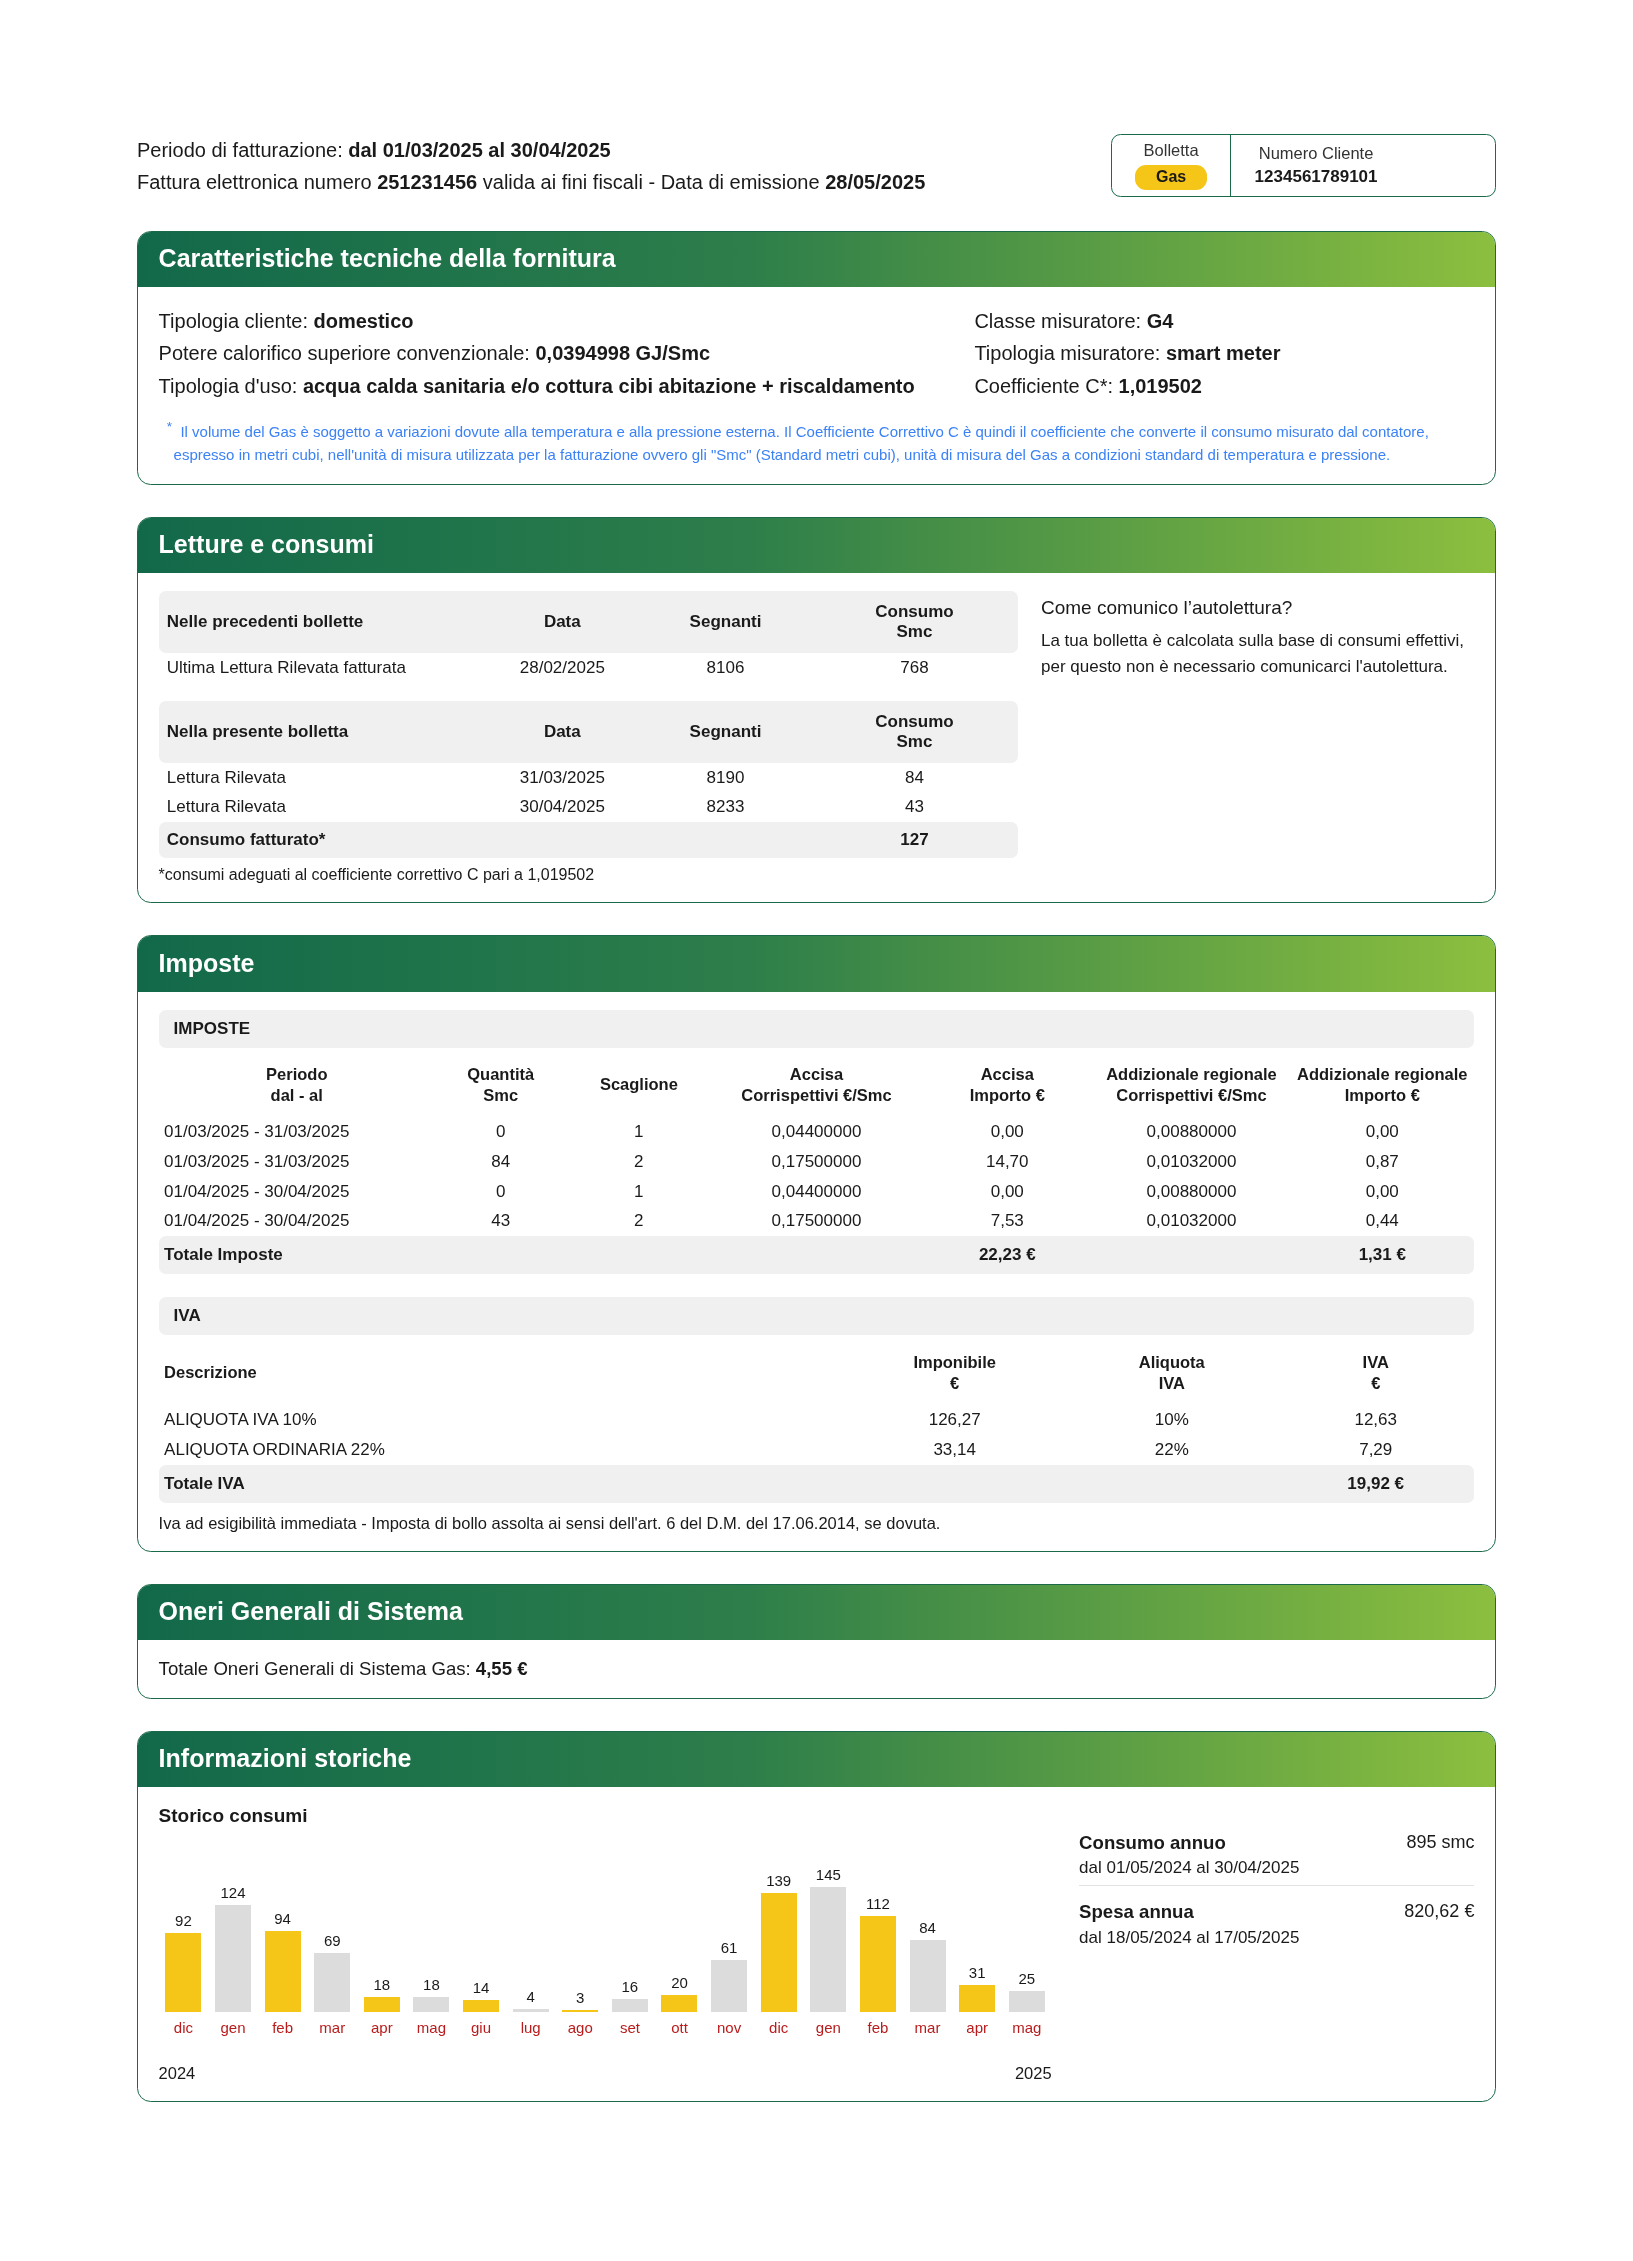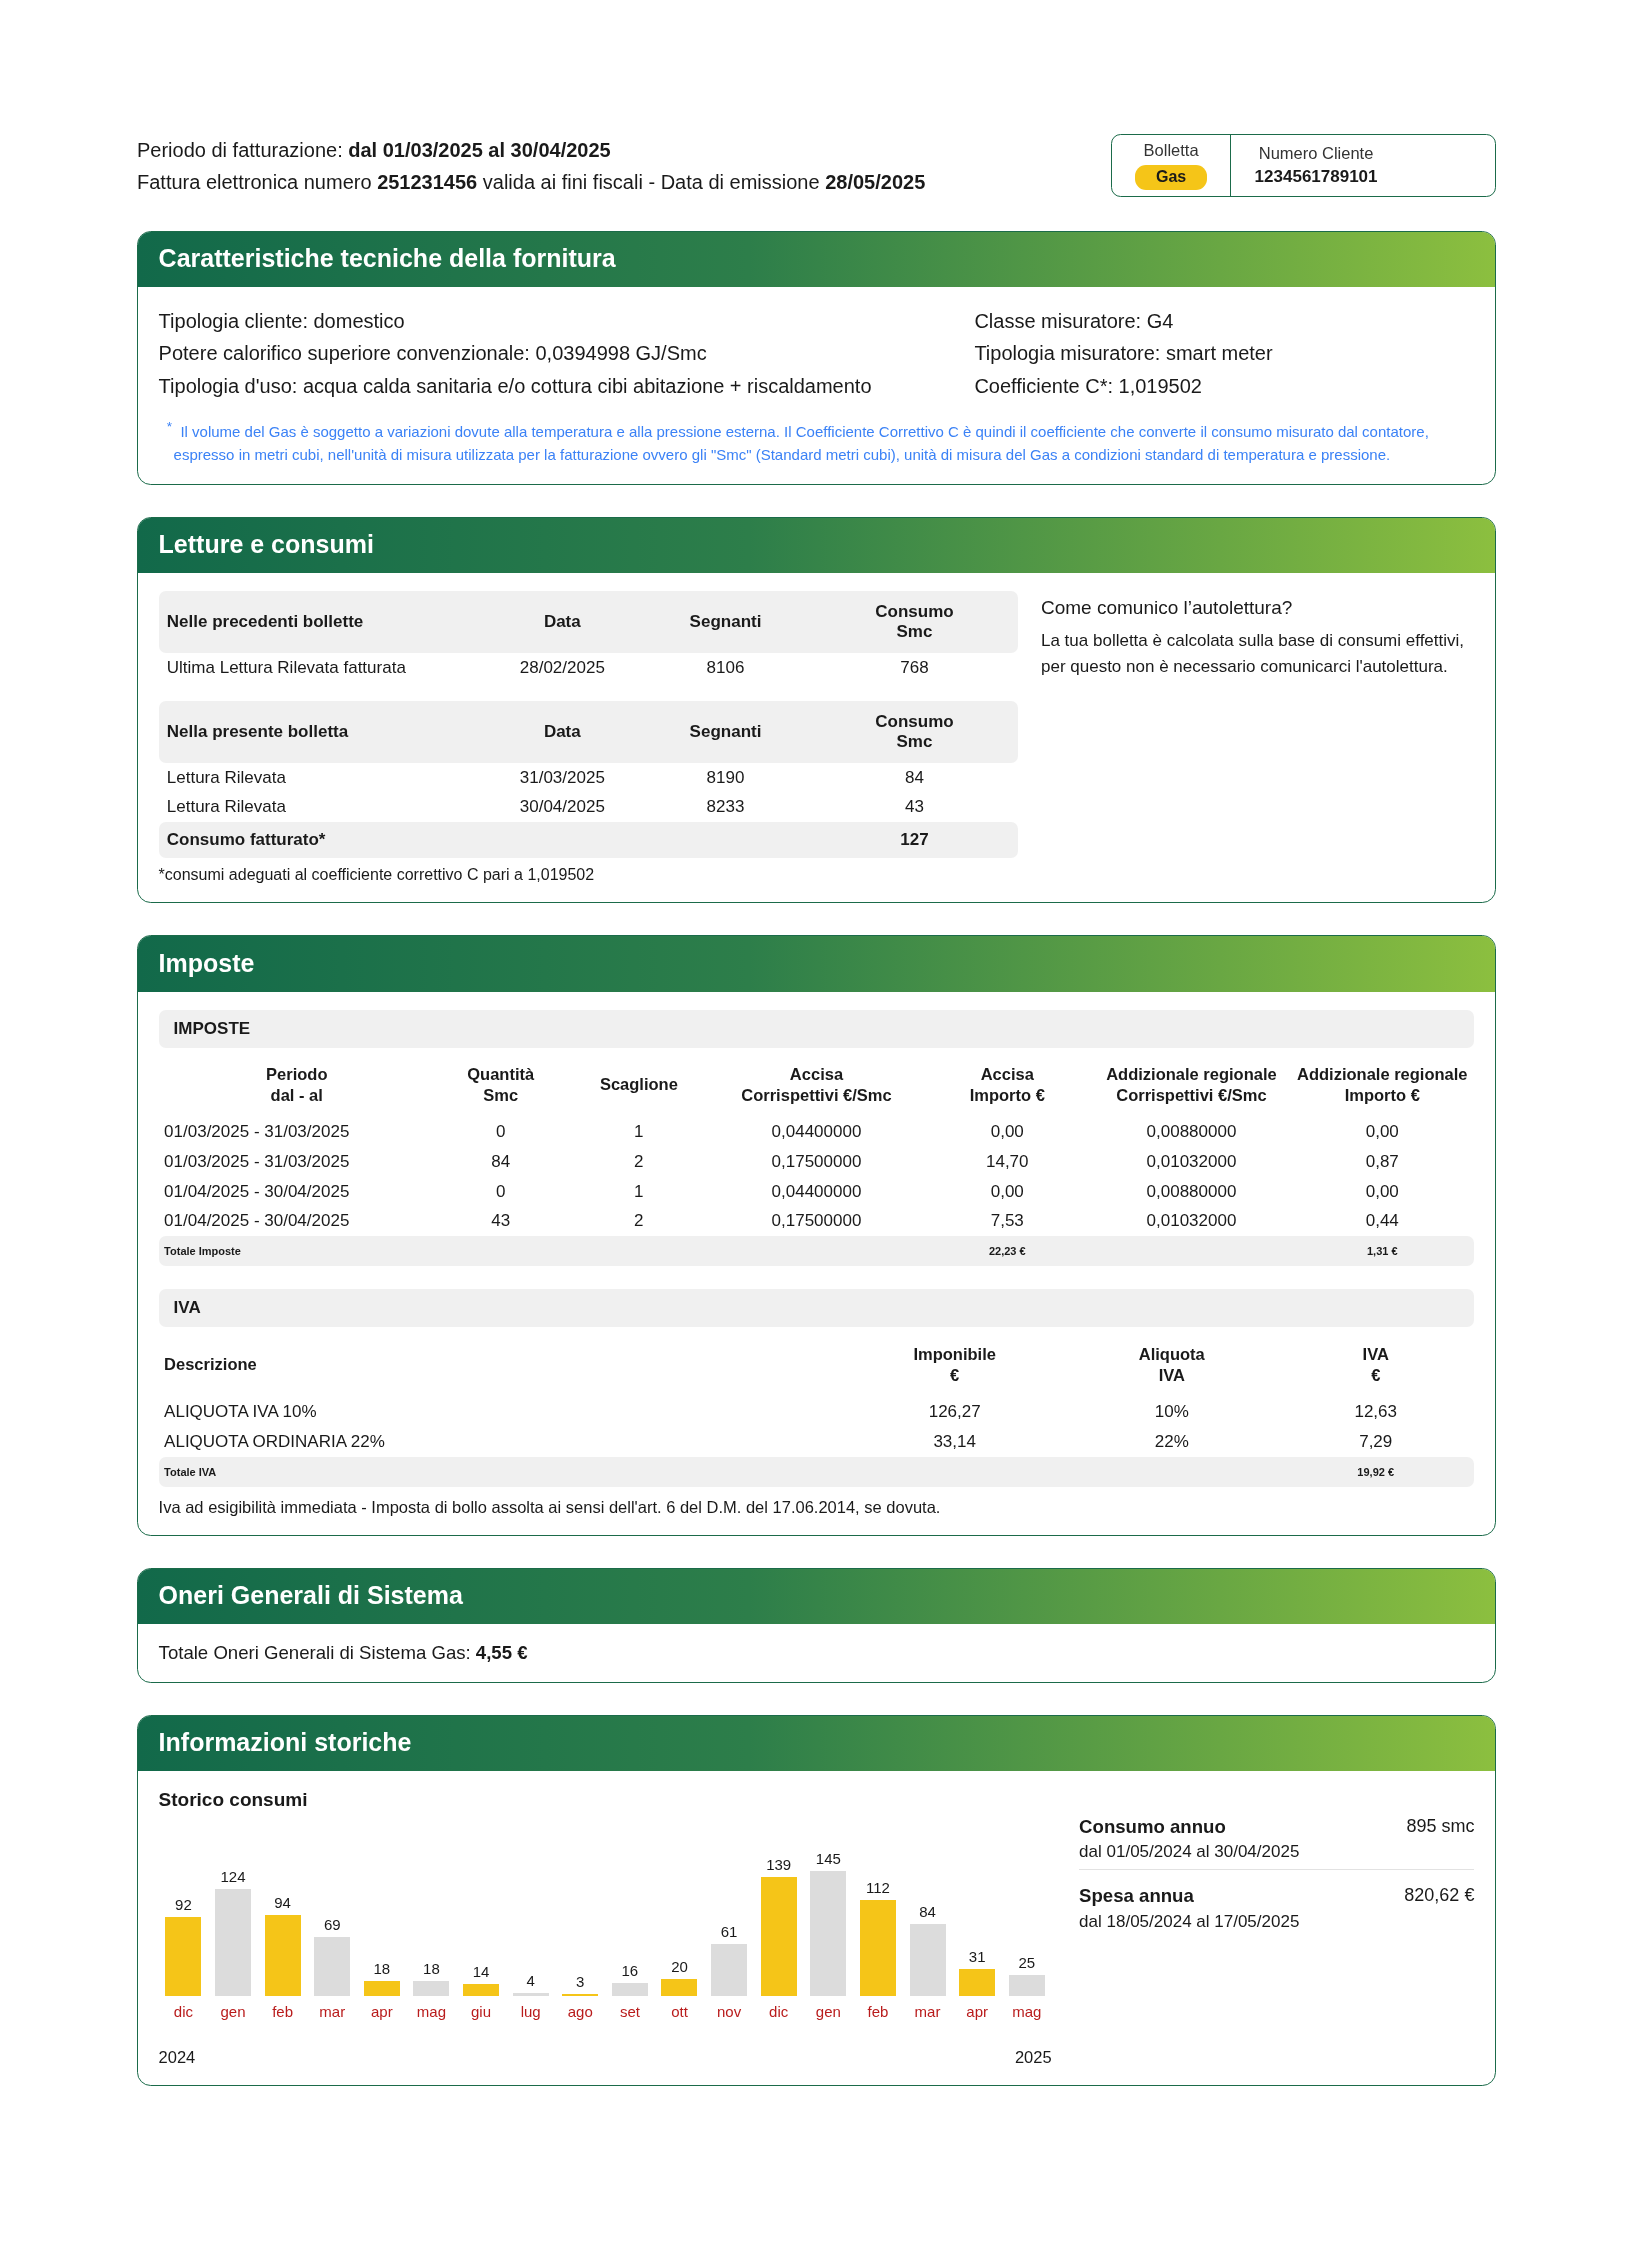--- a/index.html
+++ b/index.html
@@ -40,21 +40,21 @@
     background: linear-gradient(to right, #12694a 0%, #2d7e4a 45%, #8cbf3f 100%);
     color:#fff; font-size: 25px; font-weight:bold; padding: 12.4px 20.6px 13.7px 20.6px;
   }
   .card-body { padding: 18px 20.6px 18px 20.6px; }
 
   
   .tech-grid { display:flex; gap: 0; }
   .tech-col { font-size: 20px; line-height: 1.62; }
   .tech-col.left { width: 62%; }
   .tech-col.right { width: 38%; }
-  .tech-col b { font-weight: normal; }
+  .tech-col b { font-weight: bold; }
   .note {
     margin-top: 15px; font-size: 15px; line-height: 1.5; color:#3b82f6;
     padding-left: 15px; text-indent: -6.9px;
   }
   .note sup { font-size: 13.7px; }
 
   
   .letture-wrap { display:flex; gap: 23.4px; }
   .letture-left { width: 859px; }
   .letture-right { flex:1; padding-top: 5.5px; }
@@ -82,21 +82,21 @@
     padding: 9px 15px; margin-bottom: 6.9px;
   }
   .imp-tbl { width:100%; border-collapse:collapse; }
   .imp-tbl th {
     font-size: 16.5px; font-weight:bold; text-align:center; padding: 9.6px 5.5px 12.4px 5.5px; line-height:1.25;
   }
   .imp-tbl th.l { text-align:left; }
   .imp-tbl td { font-size: 17px; text-align:center; padding: 4.8px 5.5px; }
   .imp-tbl td.l { text-align:left; }
   .imp-total td {
-    background:#f0f0f0; font-weight:bold; font-size:11px; padding: 9px 5.5px;
+    background:#f0f0f0; font-weight:bold; font-size:17px; padding: 9px 5.5px;
   }
   .imp-total td:first-child { border-top-left-radius:6.9px; border-bottom-left-radius:6.9px; text-align:left; }
   .imp-total td:last-child { border-top-right-radius:6.9px; border-bottom-right-radius:6.9px; }
   .iva-foot { font-size: 16.5px; margin-top: 11px; }
   .gap-30 { height: 23.4px; }
 
   
   .oneri-line { font-size: 18.6px; }
   .oneri-line b { font-weight:bold; }
 

